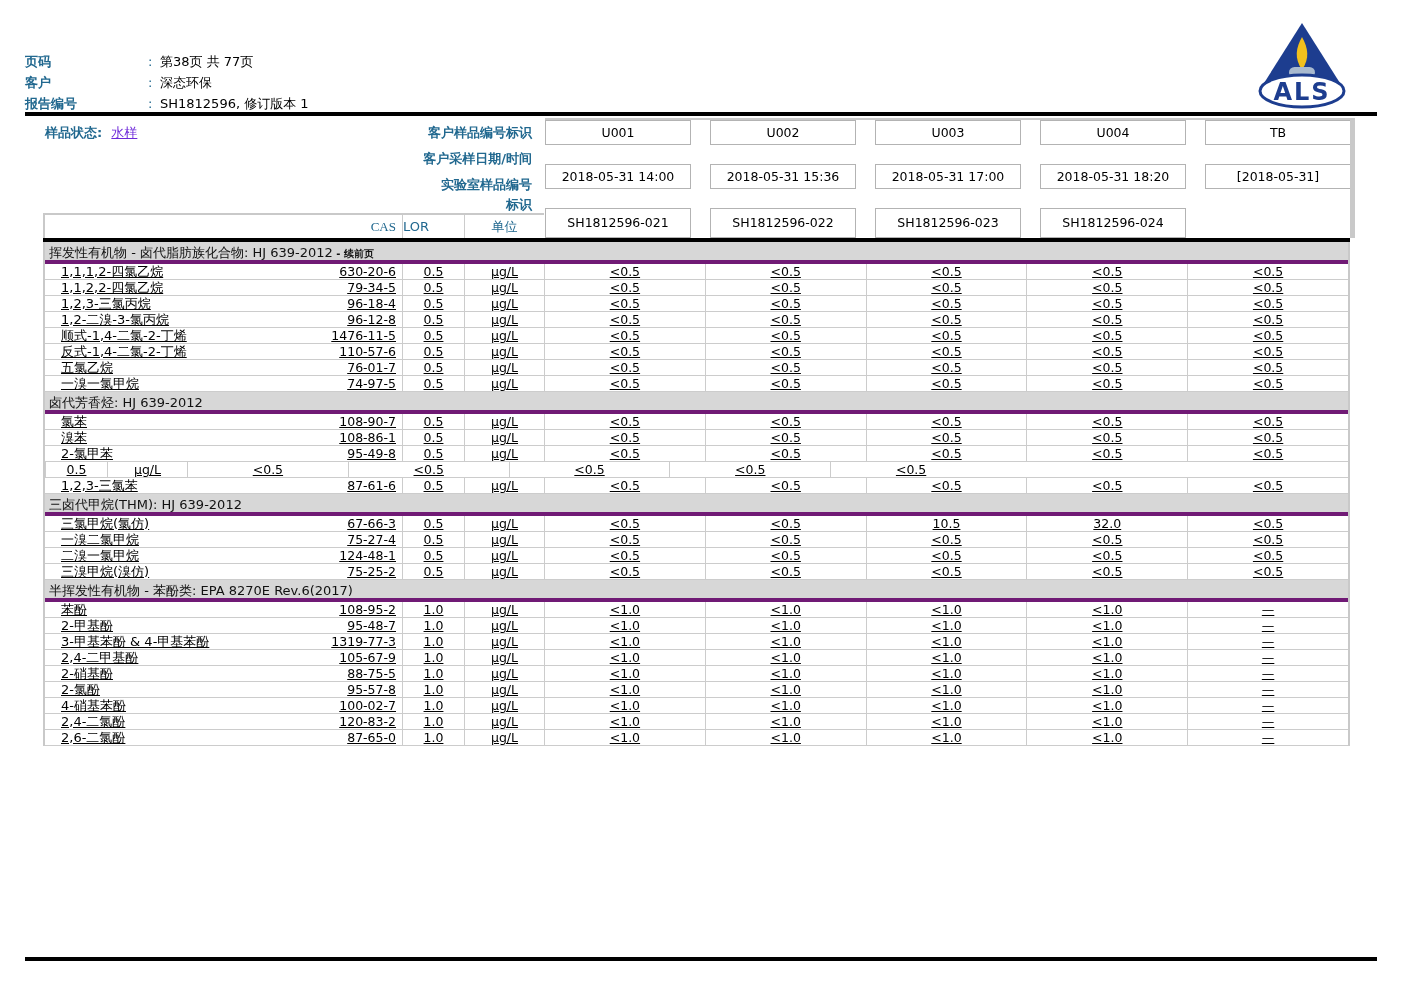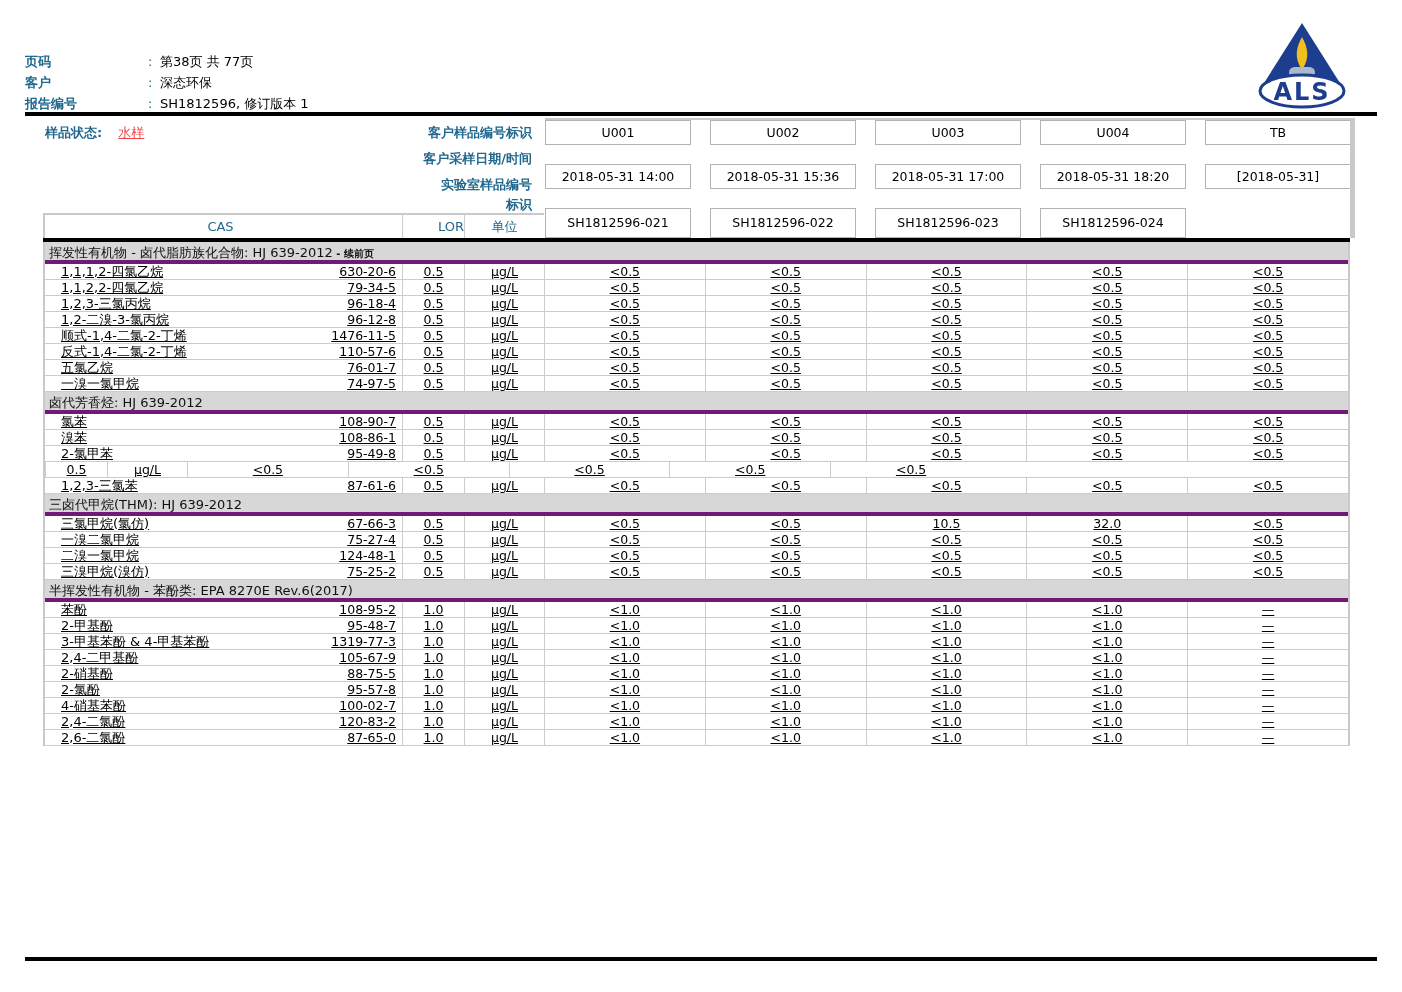--- a/index.html
+++ b/index.html
@@ -20,21 +20,21 @@
 
   .rule { position:absolute; background:#000; height:4px; }
   #rule-top    { left:25px; top:112px; width:1352px; }
   #rule-mid    { left:43px; top:238px; width:1307px; }
   #rule-bottom { left:25px; top:957px; width:1352px; }
 
   
   .sample-region { position:absolute; left:0; top:118px; width:1402px; height:120px; }
   .status { position:absolute; left:45px; top:6px; font-size:13px; line-height:17px; }
   .status-label { color:#21688F; font-weight:bold;margin-top:8px; }
-  .status-value { color:#ef4444; margin-left:12px;text-decoration:underline; }
+  .status-value { color:#6d28d9; margin-left:5px;text-decoration:underline; }
   .side-label { position:absolute; left:292px; width:240px; text-align:right;
                 font-size:13px; line-height:17px; color:#21688F; font-weight:bold; }
   #side-label-0 { top:6px; }
   #side-label-1 { top:32px; }
   #side-label-2 { top:58px; }
   #side-label-3 { top:78px; }
 
   .sample-cols {
     position:absolute; left:545px; top:0; width:806px; height:120px;
     display:grid; grid-template-columns:repeat(5,1fr); grid-template-rows:25px 25px 1fr;
@@ -44,22 +44,22 @@
                  display:flex; align-items:center; justify-content:center; color:#000; }
   .sample-cell.labno { align-items:flex-start; padding-top:6px; }
   .right-strip { position:absolute; left:1350px; top:0; width:5px; height:120px; background:#c9c9c9; }
 
   .cas-header {
     position:absolute; left:43px; top:95px; width:501px; height:25px;
     display:flex; font-size:13px; color:#21688F;
     border-top:2px solid #c9c9c9; border-left:2px solid #c9c9c9;
   }
   .cas-header .hc { line-height:23px; }
-  .cas-header .c-name { flex:0 0 357px; text-align:center; padding-right:6px; }
-  .cas-header .c-lor  { flex:0 0 62px;  text-align:right; border-left:1px solid #ccc; }
+  .cas-header .c-name { flex:0 0 357px; text-align:right; padding-right:6px;font-family:Liberation Serif, serif; }
+  .cas-header .c-lor  { flex:0 0 62px;  text-align:left; border-left:1px solid #ccc; }
   .cas-header .c-unit { flex:0 0 80px;  text-align:center; border-left:1px solid #ccc; }
 
   
   .table-body {
     position:absolute; left:43px; top:242px; width:1307px;
     border-left:2px solid #c9c9c9; border-right:2px solid #c9c9c9; background:#fff;
   }
   .section-row { height:22px; line-height:21px; background:#d7d7d7;
                  font-size:13px; color:#111; padding-left:4px; border-bottom:4px solid #701a75; }
   .section-note { font-size:10px; font-weight:bold; }

